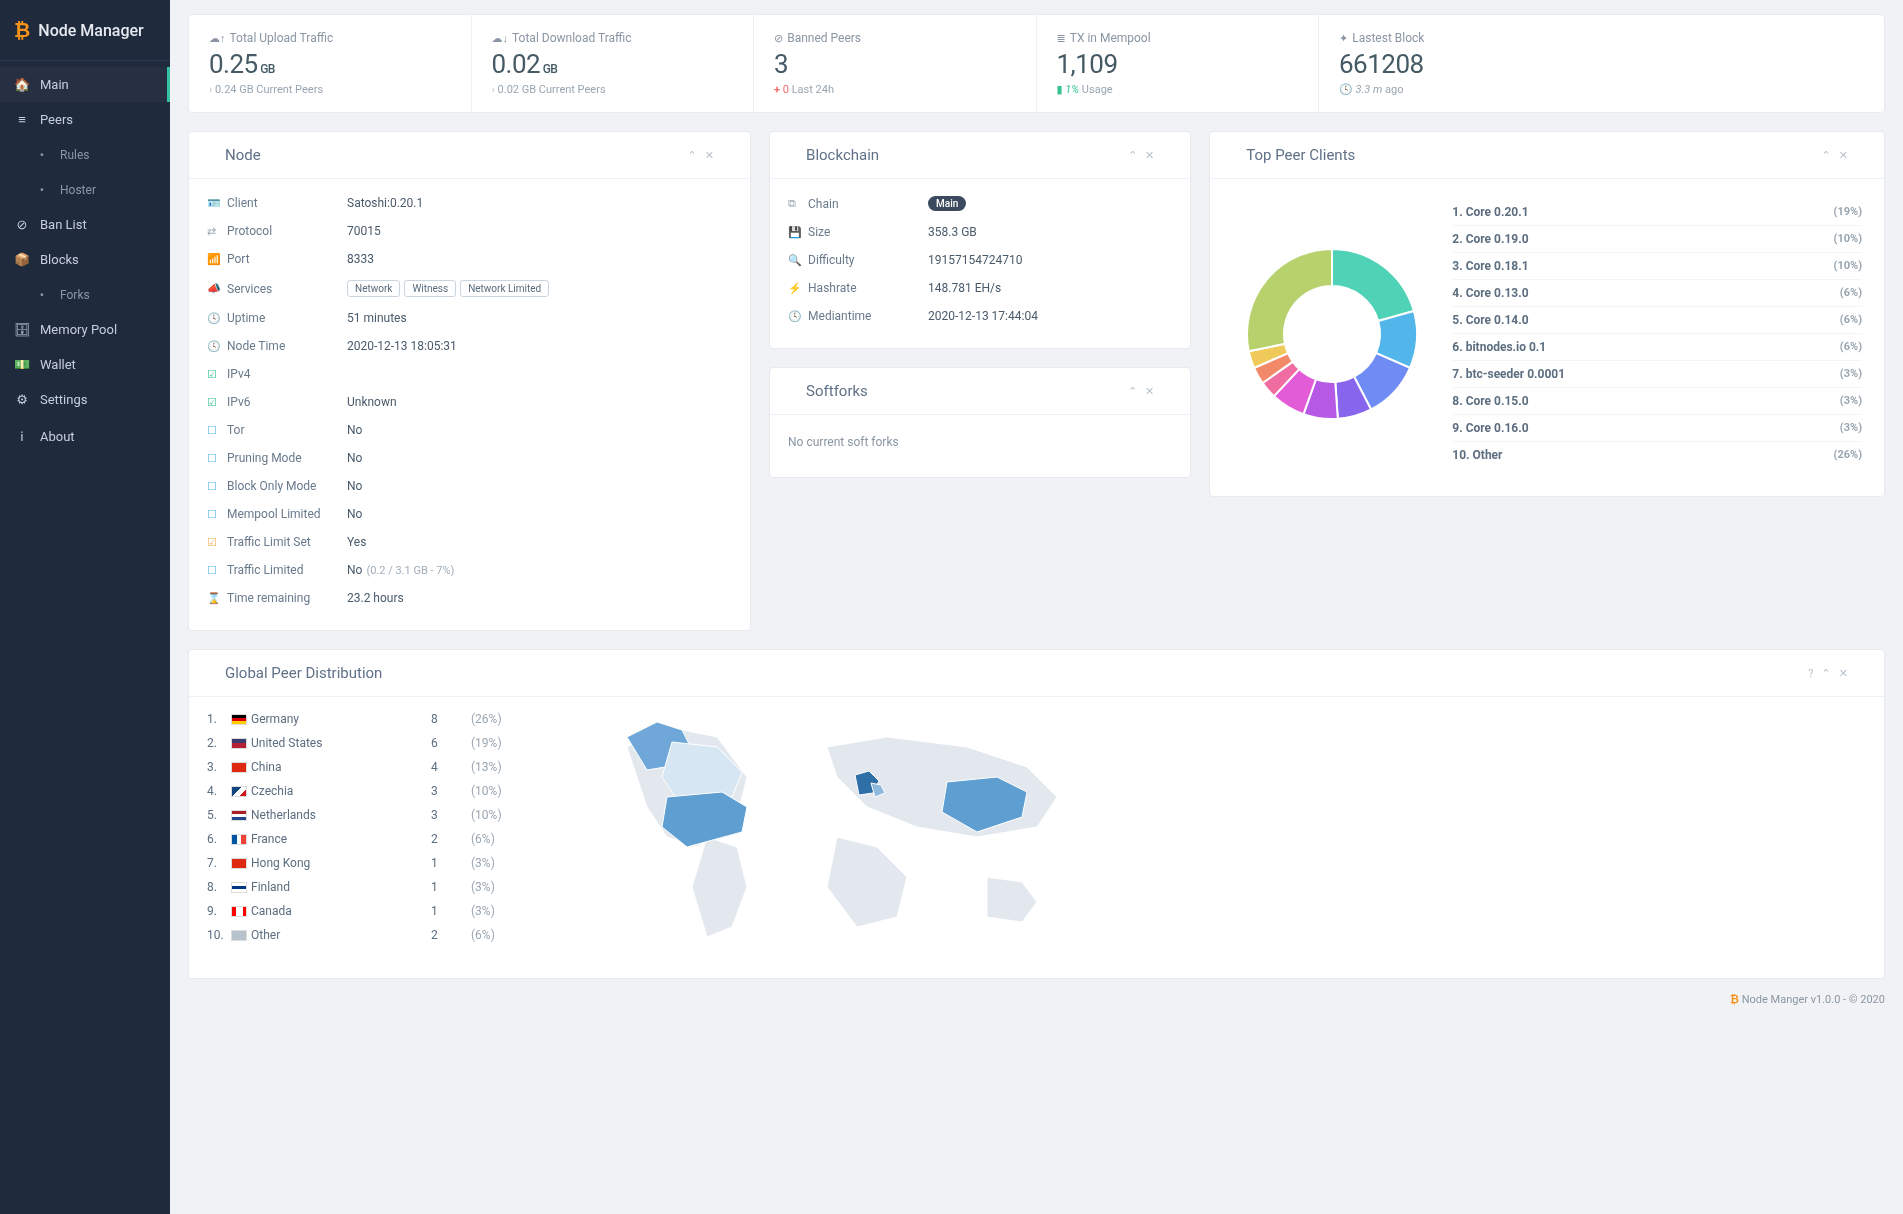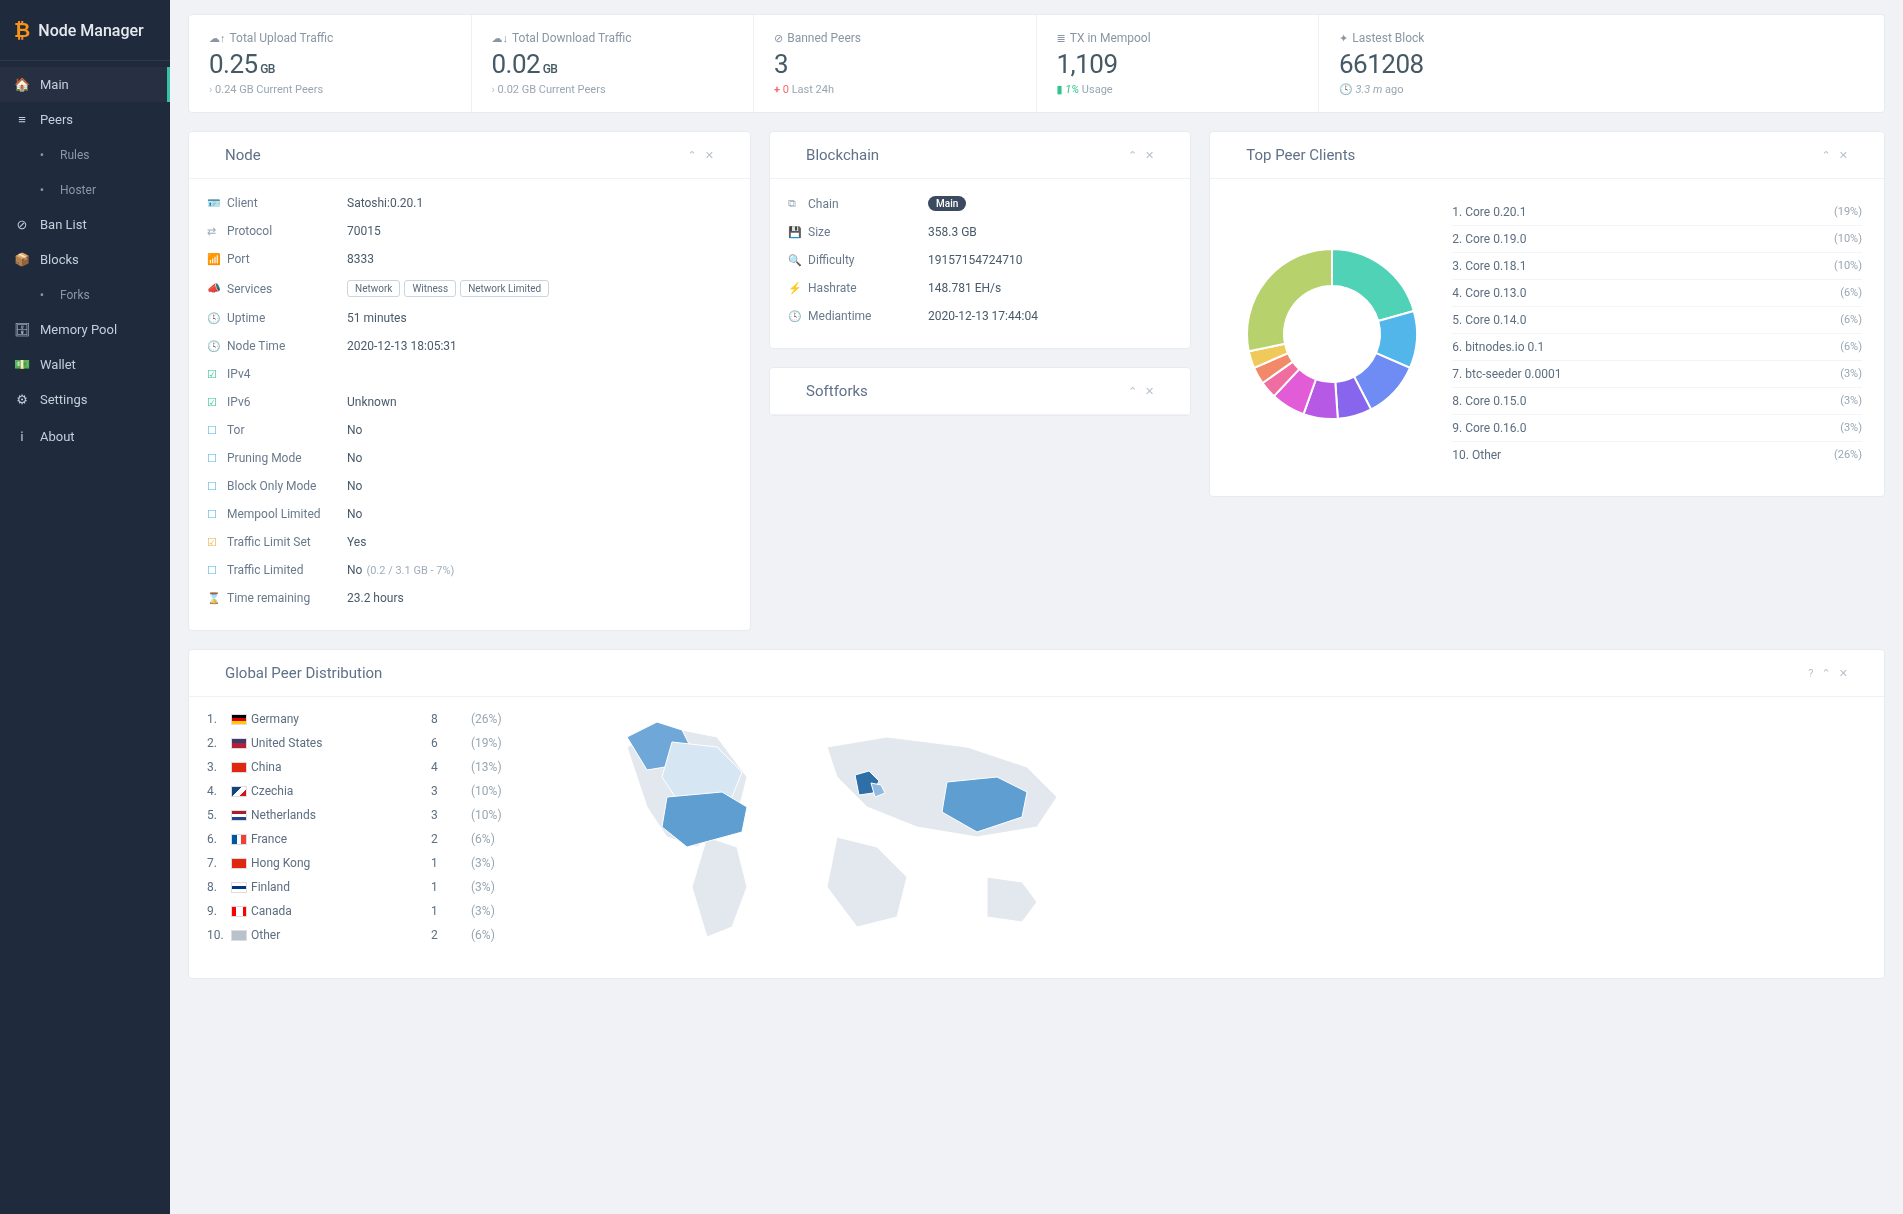--- a/index.html
+++ b/index.html
@@ -131,21 +131,21 @@
   border-radius: 9px;
   font-size: 10px;
   font-weight: 500;
 }
 .check-green { color: #34c38f; }
 .check-blue-open { color: #54b4e4; }
 .check-orange { color: #f0ad4e; }
 .hourglass { color: #6b7c8d;}
 .donut-section { display: flex; gap: 20px; align-items: center; padding: 10px 4px 10px 4px;}
 .donut { flex: 0 0 auto; }
-.client-list { flex: 1; }
+.client-list { flex: 1; font-weight: bold; }
 .client-row {
   display: flex;
   justify-content: space-between;
   padding: 6px 0;
   font-size: 12px;
   border-bottom: 1px solid #f2f4f7;
   color: #5c6e80;
 }
 .client-row:last-child { border-bottom: none; }
 .client-pct { color: #99a6b2; font-size: 11px; }
@@ -357,20 +357,23 @@
       </div>
 
       <div class="card">
         <div class="card-header">
           <div class="card-title">Softforks</div>
           <div class="card-actions">
             <span>⌃</span>
             <span>✕</span>
           </div>
         </div>
+        <div class="card-body">
+          <div class="softforks-empty">No current soft forks</div>
+        </div>
       </div>
     </div>
 
     <div class="card">
       <div class="card-header">
         <div class="card-title">Top Peer Clients</div>
         <div class="card-actions">
           <span>⌃</span>
           <span>✕</span>
         </div>
@@ -542,13 +545,17 @@
               <path fill="#8fbadd" d="M284,76 l10,2 l4,8 l-10,4 z"></path>
 
               <path fill="#5f9ed1" d="M360,75 l50,-5 l30,15 l-5,25 l-45,15 l-35,-20 z"></path>
             </g>
           </svg>
         </div>
       </div>
     </div>
   </div>
 
+  <div class="footer">
+    <span class="btc">₿</span>
+    <span>Node Manger v1.0.0</span><span> - © 2020</span>
+  </div>
 </div>
 
 </body></html>

